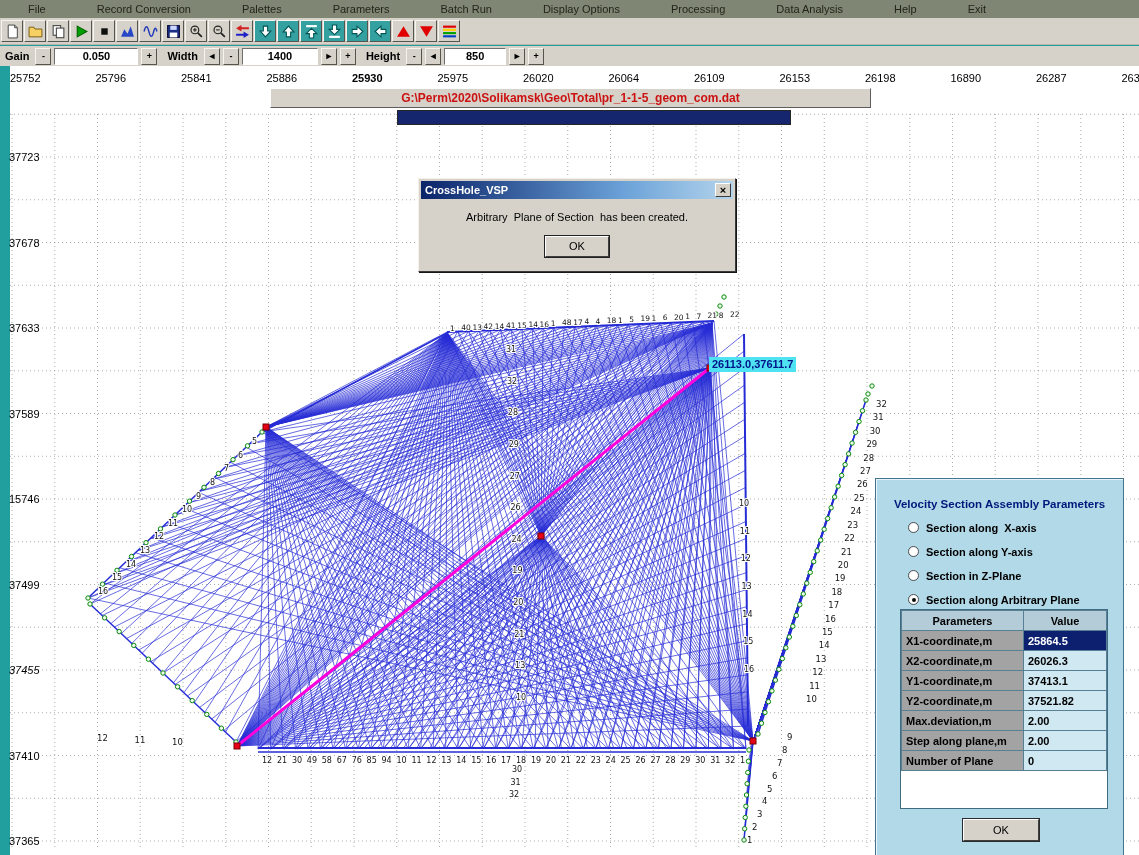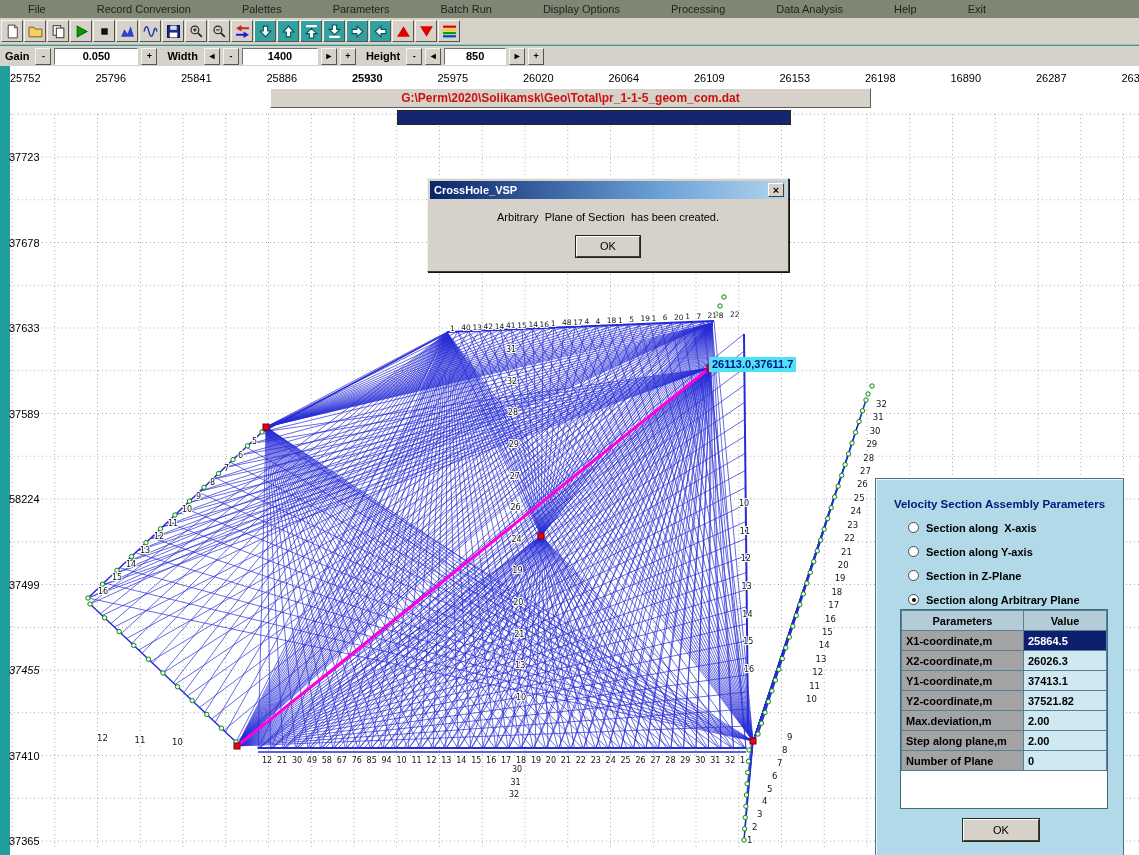--- a/index.html
+++ b/index.html
@@ -20,21 +20,21 @@
 
   .plot-bg{position:absolute;left:10px;top:66px;width:1129px;height:789px;background:#fff;z-index:1;}
   #plot-svg{position:absolute;left:0;top:0;width:1139px;height:855px;z-index:2;}
   .x-tick{position:absolute;top:72px;font-size:11px;color:#000;z-index:3;}
   .y-tick{position:absolute;left:9px;font-size:11px;color:#000;z-index:3;}
 
   .path-bar{position:absolute;left:270px;top:88px;width:601px;height:20px;background:#d6d2c9;border:1px solid;border-color:#fff #5d5d5d #5d5d5d #fff;color:#cc1111;font-weight:bold;font-size:12px;text-align:center;line-height:18px;z-index:4;}
   .navy-bar{position:absolute;left:397px;top:110px;width:394px;height:15px;background:#15266f;border:1px solid #262626;z-index:4;}
   .coord-label{position:absolute;left:709px;top:357px;background:#4fe2f2;color:#001488;font-size:11px;font-weight:bold;padding:0 3px;height:15px;line-height:15px;z-index:5;}
 
-  .dialog{position:absolute;left:427px;top:178px;width:362px;height:94px;background:#d6d2c9;border:1px solid;border-color:#f4f1ea #3a3a3a #3a3a3a #f4f1ea;box-shadow:1px 1px 0 #161616;z-index:10;}
+  .dialog{position:absolute;left:418px;top:178px;width:318px;height:94px;background:#d6d2c9;border:1px solid;border-color:#f4f1ea #3a3a3a #3a3a3a #f4f1ea;box-shadow:1px 1px 0 #161616;z-index:10;}
   .dialog-title{height:18px;margin:2px;background:linear-gradient(to right,#0a246a,#6ba2d8 65%,#b4d4ec);display:flex;align-items:center;padding-left:4px;color:#fff;font-weight:bold;font-size:11px;}
   .dialog-close{margin-left:auto;margin-right:2px;width:16px;height:14px;background:#d6d2c9;border:1px solid;border-color:#fff #3e3e3e #3e3e3e #fff;font-size:11px;line-height:12px;text-align:center;font-weight:bold;color:#000;}
   .dialog-msg{text-align:center;margin-top:12px;font-size:11px;color:#000;white-space:pre;}
   .dialog-ok{display:block;margin:13px auto 0;width:64px;height:21px;background:#d6d2c9;border:1px solid;border-color:#fff #3e3e3e #3e3e3e #fff;box-shadow:0 0 0 1px #222;font-size:11px;text-align:center;line-height:19px;color:#000;}
 
   .panel{position:absolute;left:875px;top:478px;width:249px;height:420px;background:#b2d9e8;border:1px solid #44758f;box-shadow:inset 1px 1px 0 #e6f5fb;font-size:11px;z-index:10;}
   .panel-title{text-align:center;margin-top:19px;font-weight:bold;color:#00187c;font-size:11.5px;}
   .radio-row{display:flex;align-items:center;gap:7px;margin:11px 0 0 32px;height:13px;}
   .radio{width:11px;height:11px;border-radius:50%;background:#fff;border:1px solid #4a4a4a;position:relative;flex:0 0 11px;}
   .radio.sel::after{content:"";position:absolute;left:2.5px;top:2.5px;width:4px;height:4px;border-radius:50%;background:#0a0a0a;}
@@ -1038,18 +1038,18 @@
     <div class="x-tick" style="left: 694px;">26109</div>
     <div class="x-tick" style="left: 779.5px;">26153</div>
     <div class="x-tick" style="left: 865px;">26198</div>
     <div class="x-tick" style="left: 950.5px;">16890</div>
     <div class="x-tick" style="left: 1036px;">26287</div>
     <div class="x-tick" style="left: 1121.5px;">263</div>
     <div class="y-tick" style="top: 151px;">37723</div>
     <div class="y-tick" style="top: 236.5px;">37678</div>
     <div class="y-tick" style="top: 322px;">37633</div>
     <div class="y-tick" style="top: 407.5px;">37589</div>
-    <div class="y-tick" style="top: 493px;">58224</div>
+    <div class="y-tick" style="top: 493px;">15746</div>
     <div class="y-tick" style="top: 578.5px;">37499</div>
     <div class="y-tick" style="top: 664px; font-style: italic;">37455</div>
     <div class="y-tick" style="top: 749.5px;">37410</div>
     <div class="y-tick" style="top: 835px;">37365</div>
   </div>
 
 </body></html>

